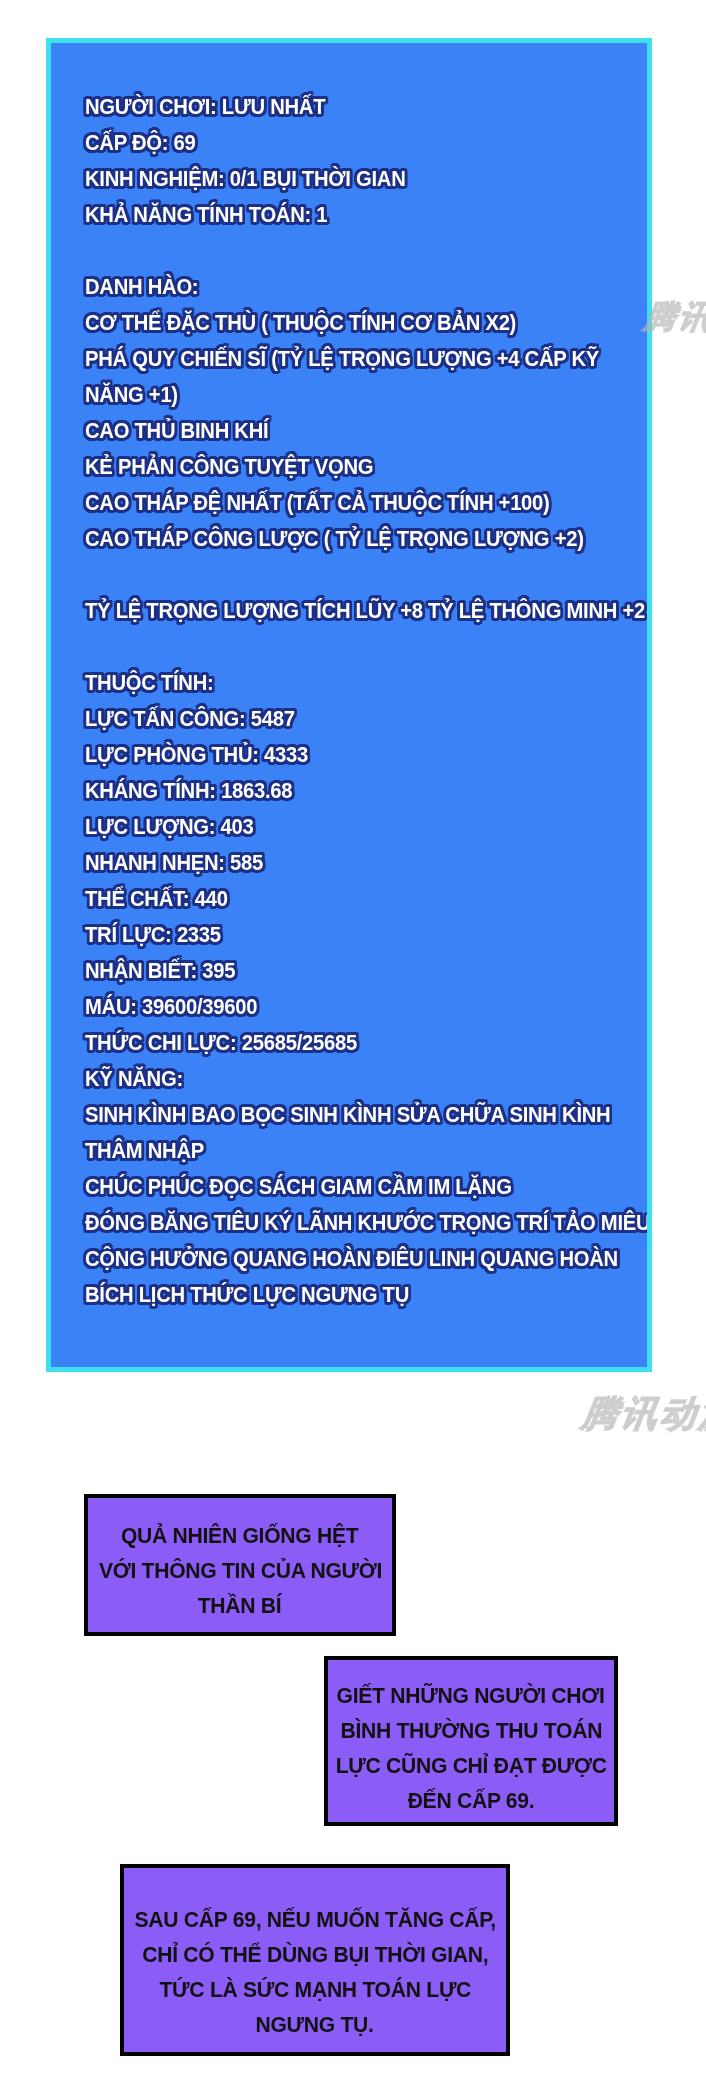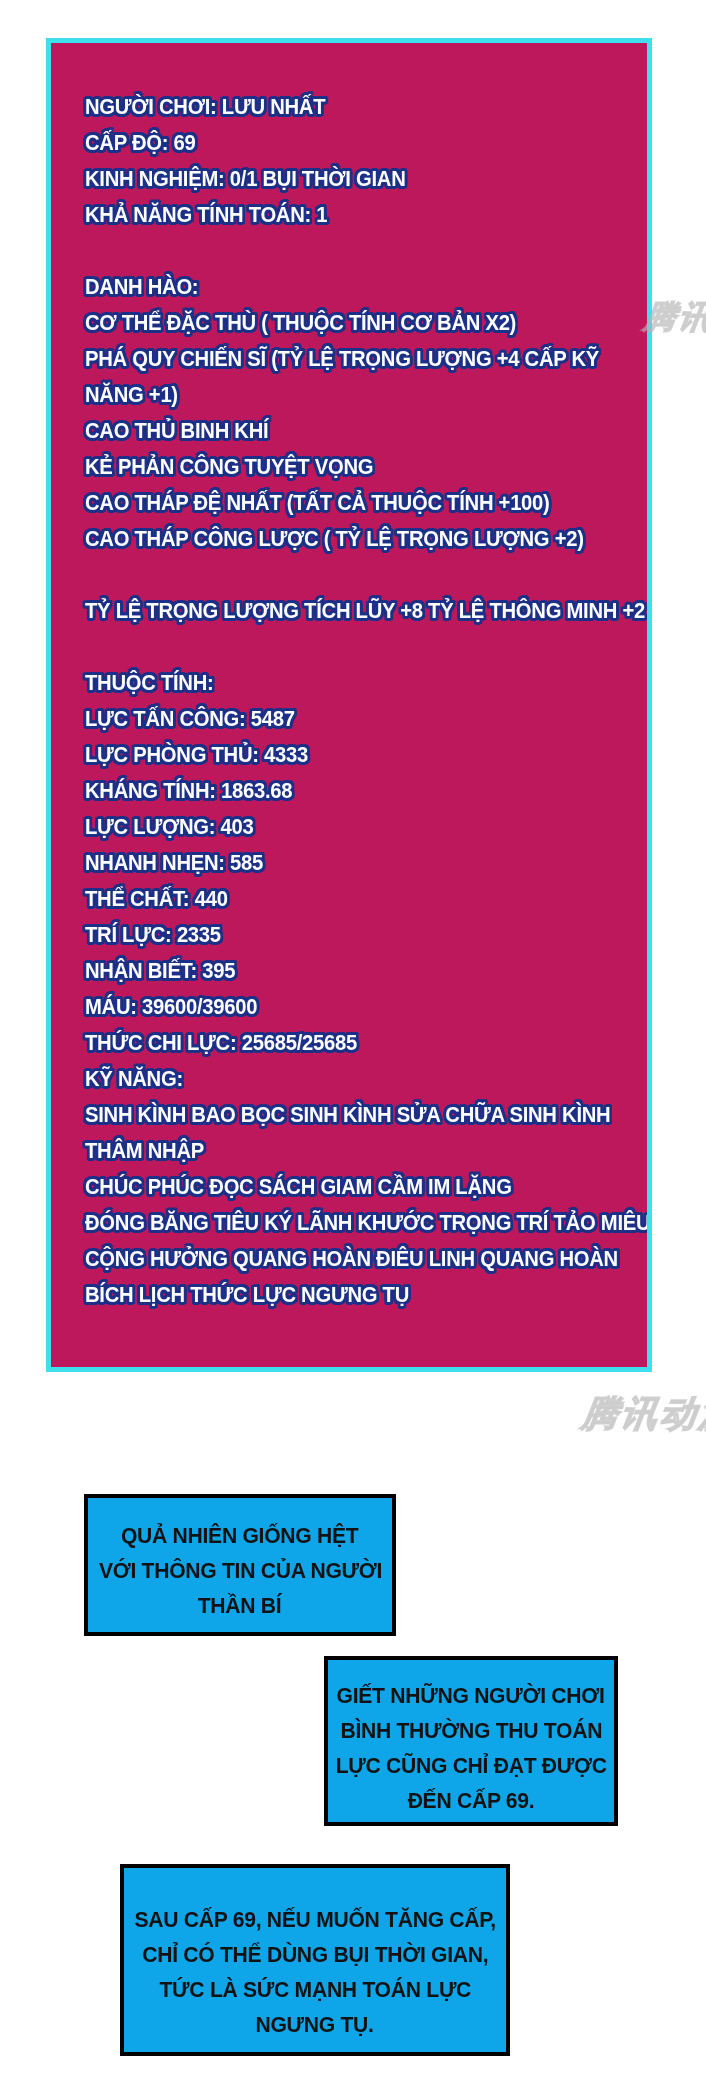--- a/index.html
+++ b/index.html
@@ -2,36 +2,36 @@
 <html><head>
 <meta charset="utf-8">
 <style>
   html,body{margin:0;padding:0;}
   body{
     width:706px;height:2086px;position:relative;overflow:hidden;
     background:#ffffff;font-family:"Liberation Sans",sans-serif;
   }
   .status-panel{
     position:absolute;left:46px;top:38px;width:606px;height:1334px;
-    box-sizing:border-box;border:5px solid #3fe0ee;background:#be185d;
+    box-sizing:border-box;border:5px solid #3fe0ee;background:#3b82f6;
     overflow:hidden;
   }
   .panel-lines{padding:46px 10px 0 34px;}
   .panel-line{
     height:36px;line-height:36px;font-size:22px;font-weight:bold;
     color:#ffffff;white-space:nowrap;letter-spacing:-0.3px;
     transform:scaleX(0.92);transform-origin:left center;
     text-shadow:
       -3px 0 #1d3087, 3px 0 #1d3087, 0 -3px #1d3087, 0 3px #1d3087,
       -2px -2px #1d3087, 2px -2px #1d3087, -2px 2px #1d3087, 2px 2px #1d3087,
       -3px -2px #1d3087, 3px 2px #1d3087, -2px 3px #1d3087, 2px -3px #1d3087,
       -1px -3px #1d3087, 1px 3px #1d3087, 3px -2px #1d3087, -3px 2px #1d3087;
   }
   .bubble{
-    position:absolute;background:#0ea5e9;border:4px solid #000000;
+    position:absolute;background:#8b5cf6;border:4px solid #000000;
     box-sizing:border-box;display:flex;flex-direction:column;
     align-items:center;justify-content:flex-start;
   }
   .bubble-line{
     text-align:center;font-size:22px;line-height:35px;font-weight:bold;
     color:#121212;letter-spacing:-0.3px;white-space:nowrap;
     transform:scaleX(0.96);transform-origin:center;
   }
   #bubble-1{left:84px;top:1494px;width:312px;height:142px;padding-top:20px;}
   #bubble-2{left:324px;top:1656px;width:294px;height:170px;padding-top:18px;}

